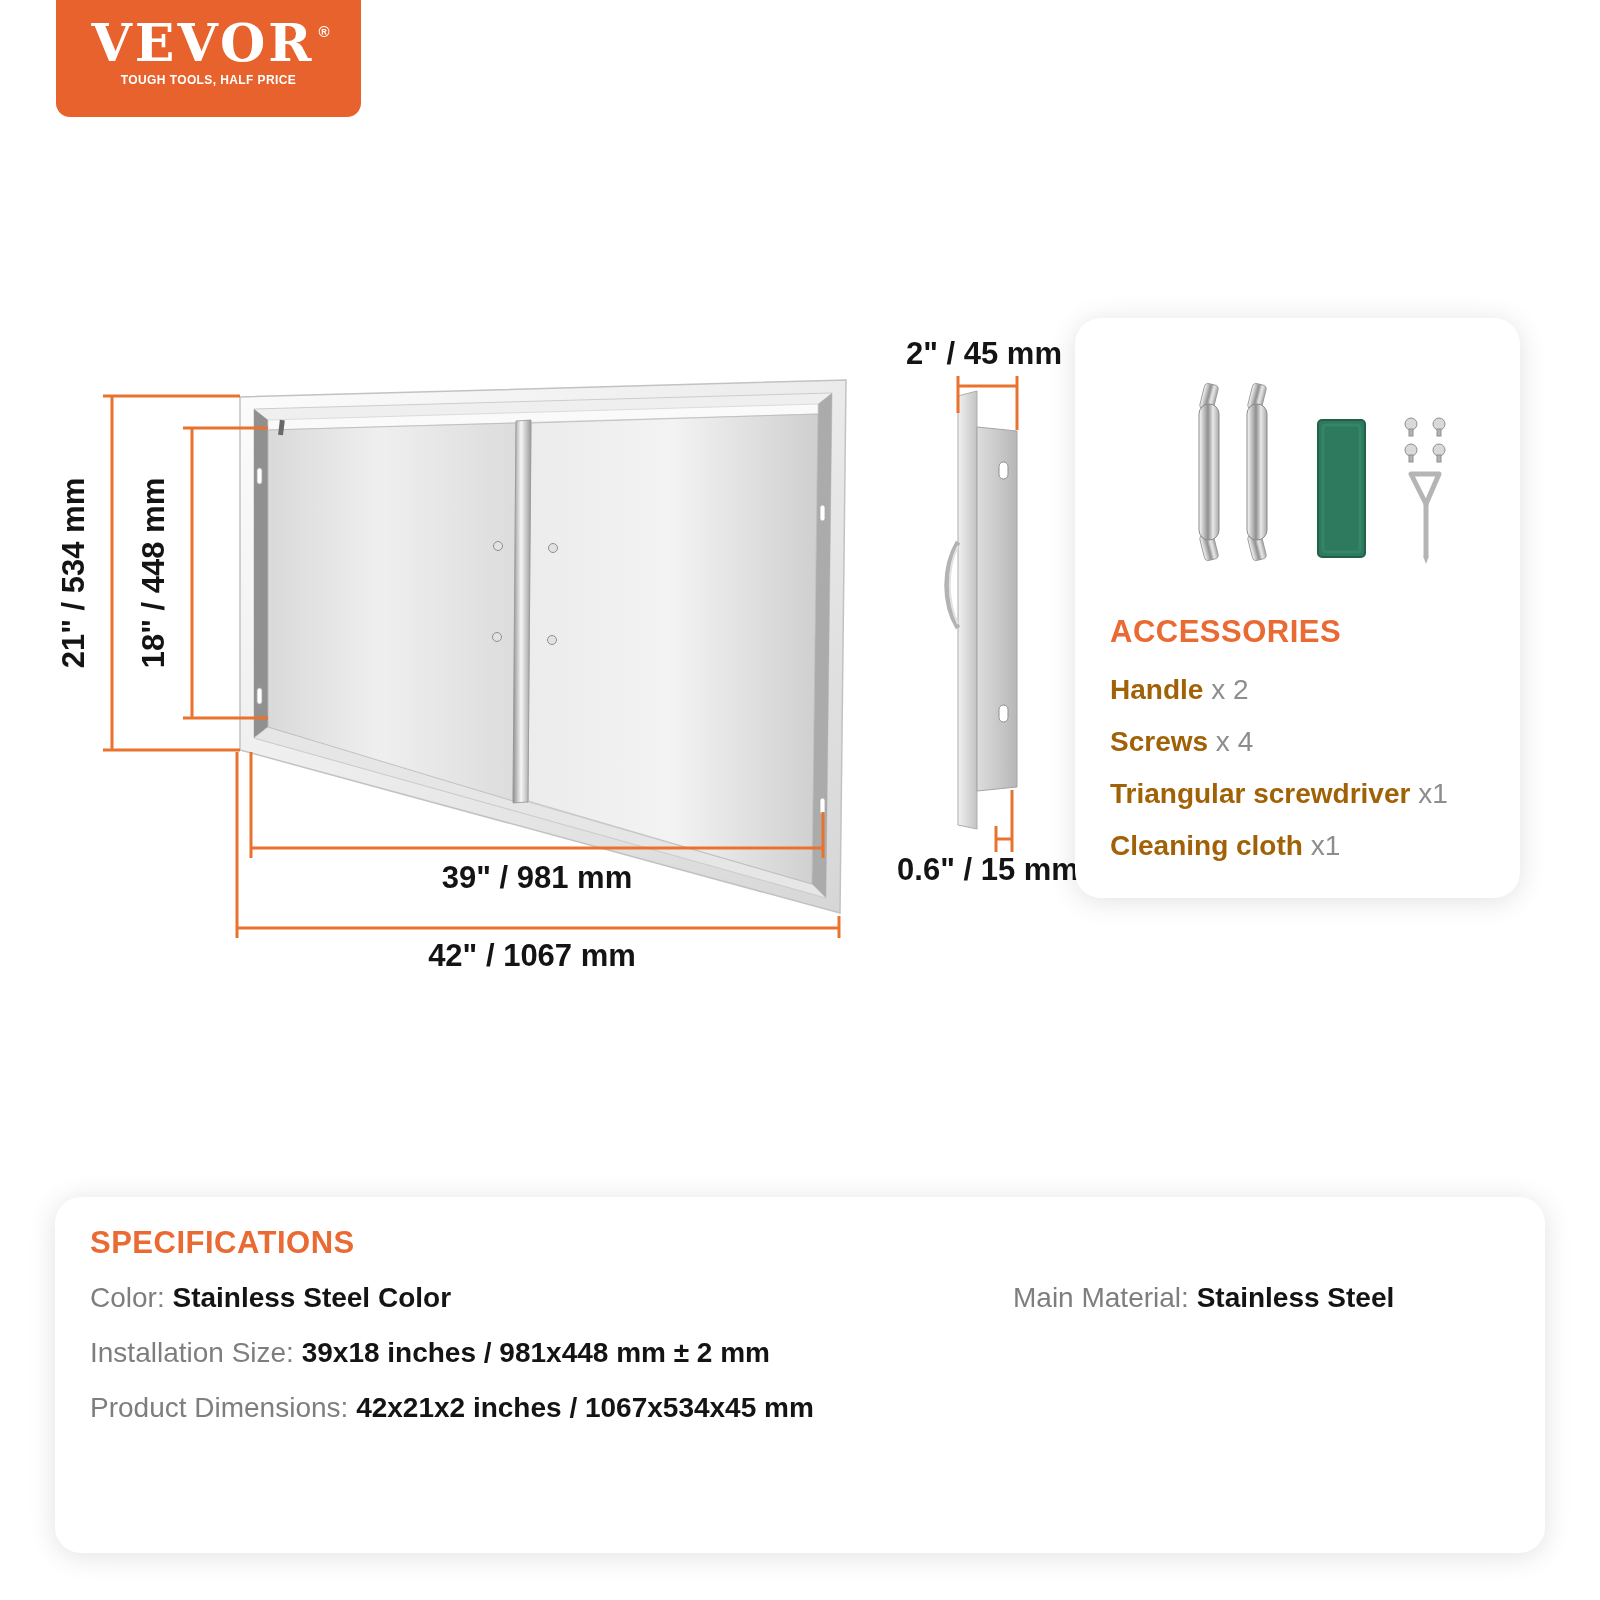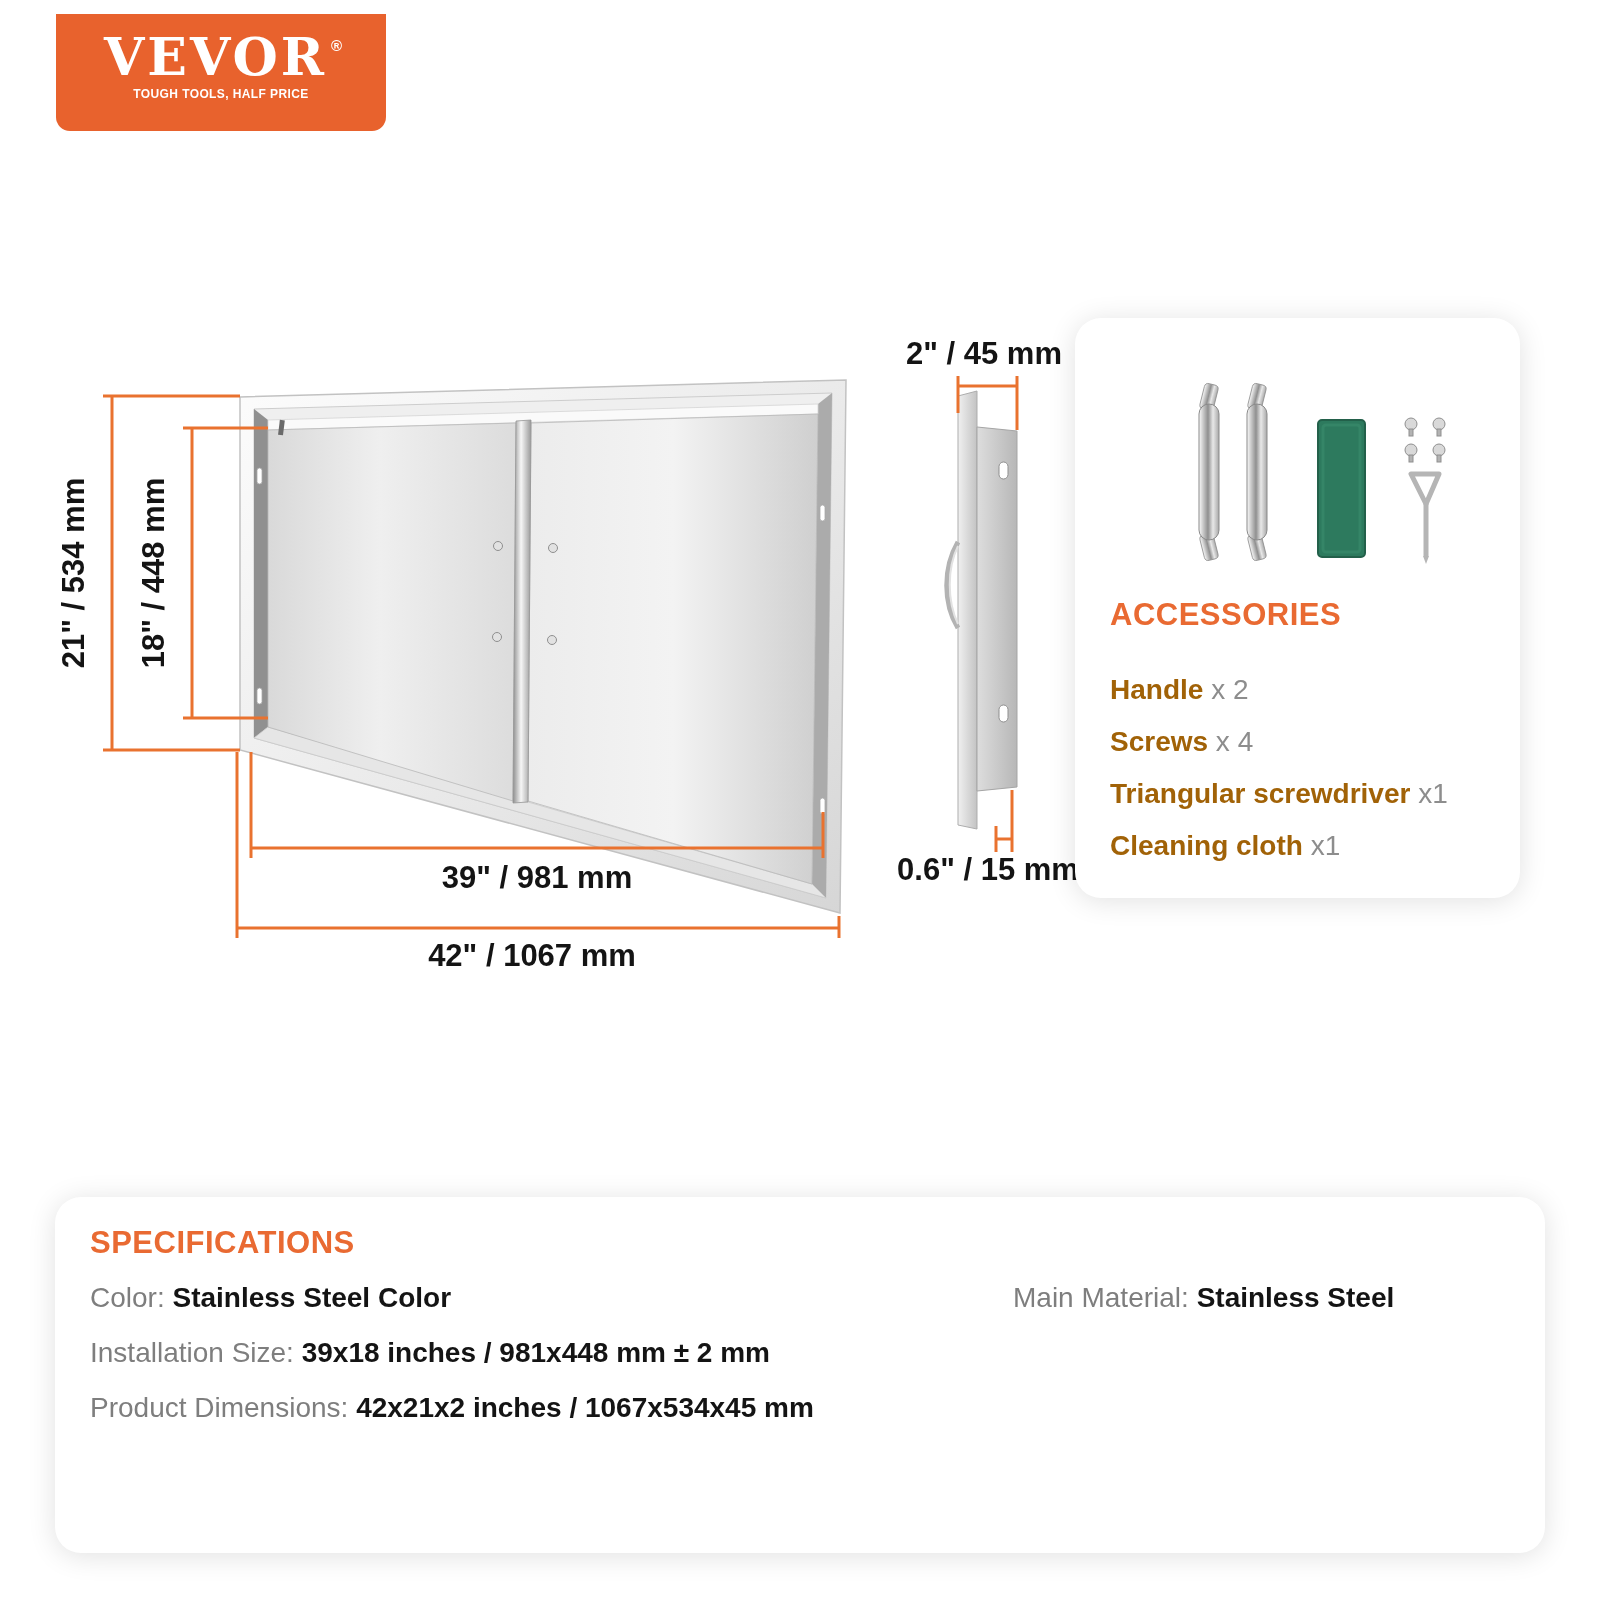--- a/index.html
+++ b/index.html
@@ -4,37 +4,37 @@
 <style>
   html,body{margin:0;padding:0;background:#ffffff;}
   body{
     width:1600px;height:1600px;position:relative;overflow:hidden;
     font-family:"Liberation Sans","DejaVu Sans",sans-serif;
     -webkit-font-smoothing:antialiased;
   }
 
   
   .logo{
-    position:absolute;left:56px;top:14px;width:330px;height:117px;
+    position:absolute;left:56px;top:0;width:305px;height:117px;
     background:#e8622d;border-radius:0 0 14px 14px;color:#fff;text-align:center;
   }
   .logo-word{
     font-family:"DejaVu Serif","Liberation Serif",serif;font-weight:bold;
     font-size:52px;letter-spacing:3px;line-height:1;margin-top:17px;position:relative;display:inline-block;
   }
   .logo-reg{font-size:15px;font-family:"Liberation Sans",sans-serif;position:relative;top:-24px;left:4px;letter-spacing:0;}
   .logo-tag{font-size:12px;font-weight:bold;letter-spacing:.4px;margin-top:4px;}
 
   
   .panel{position:absolute;background:#ffffff;border-radius:26px;box-shadow:0 3px 28px rgba(0,0,0,.12);}
   .acc-panel{left:1075px;top:318px;width:445px;height:580px;}
   .spec-panel{left:55px;top:1197px;width:1490px;height:356px;}
 
   .acc-art{position:absolute;left:0;top:14px;}
-  .acc-title{position:absolute;left:35px;top:279px;color:#e96a32;font-weight:bold;font-size:31px;letter-spacing:.5px;}
+  .acc-title{position:absolute;left:35px;top:296px;color:#e96a32;font-weight:bold;font-size:31px;letter-spacing:.5px;}
   .acc-list{position:absolute;left:35px;top:346px;font-size:28px;line-height:52px;white-space:nowrap;}
   .acc-name{font-weight:bold;color:#a16207;}
   .acc-qty{color:#8d8d8d;text-align:right;}
 
   .spec-title{position:absolute;left:35px;top:28px;color:#e96a32;font-weight:bold;font-size:31px;letter-spacing:.5px;}
   .spec-col{position:absolute;top:86px;font-size:28px;white-space:nowrap;}
   .spec-col.left{left:35px;}
   .spec-col.right{left:958px;}
   .spec-row{margin-bottom:26px;line-height:29px;}
   .spec-label{color:#7e7e7e;}

